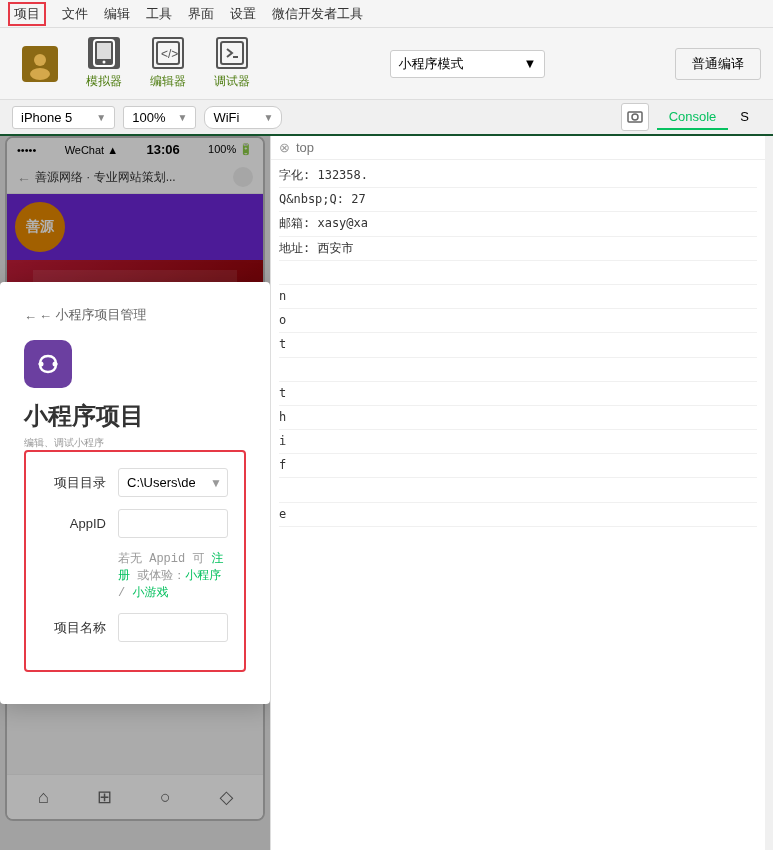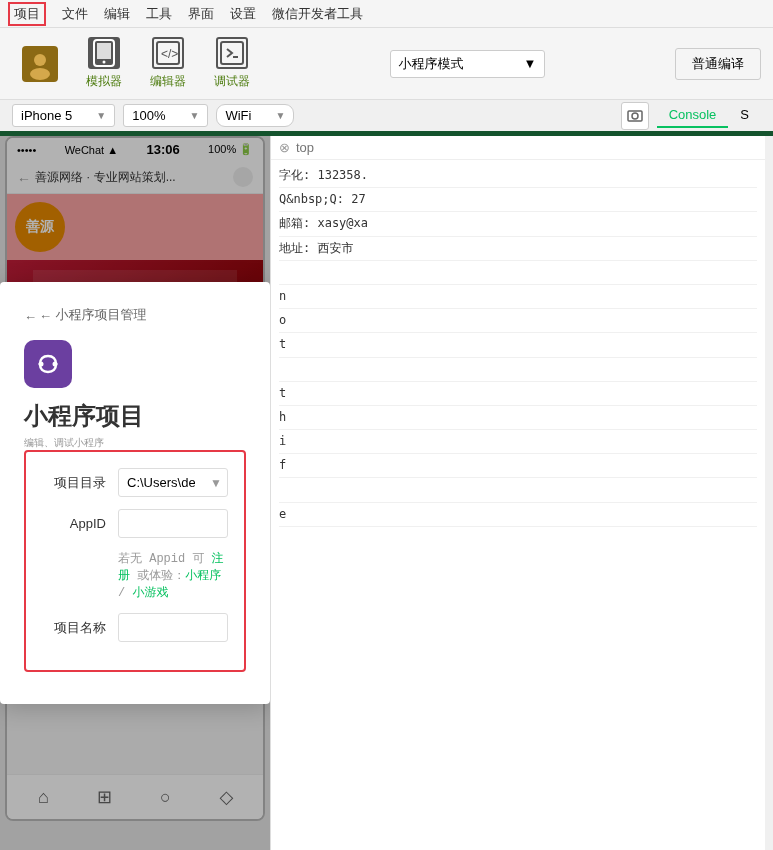--- a/index.html
+++ b/index.html
@@ -16,42 +16,42 @@
     .toolbar-btn .label { font-size: 12px; color: #4d7c0f; }
     .toolbar-avatar { width: 36px; height: 36px; border-radius: 4px; background: #8b6914; display: flex; align-items: center; justify-content: center; color: white; font-size: 10px; }
     .icon-simulator { width: 32px; height: 32px; background: #555; border-radius: 3px; display: flex; align-items: center; justify-content: center; }
     .icon-editor { width: 32px; height: 32px; border: 2px solid #555; border-radius: 3px; display: flex; align-items: center; justify-content: center; color: #555; font-size: 11px; }
     .icon-debugger { width: 32px; height: 32px; border: 2px solid #555; border-radius: 3px; display: flex; align-items: center; justify-content: center; color: #555; font-size: 11px; }
     .toolbar-spacer { flex: 1; }
     .mode-select { display: flex; align-items: center; border: 1px solid #ccc; border-radius: 3px; padding: 4px 8px; background: white; gap: 60px; font-size: 13px; cursor: pointer; }
     .translate-btn { padding: 6px 16px; background: #f5f5f5; border: 1px solid #ccc; border-radius: 3px; font-size: 13px; cursor: pointer; }
 
     
-    .devicebar { display: flex; align-items: center; background: #f0f0f0; border-bottom: 5px solid #14532d; padding: 0 12px; height: 36px; gap: 0; }
+    .devicebar { display: flex; align-items: center; background: #f0f0f0; border-bottom: 2px solid #14532d; padding: 0 12px; height: 36px; gap: 0; }
     .device-select { display: flex; align-items: center; border: 1px solid #ccc; border-radius: 3px; padding: 3px 8px; background: white; font-size: 13px; cursor: pointer; gap: 24px; margin-right: 8px; }
-    .zoom-select { display: flex; align-items: center; border: 1px solid #ccc; border-radius: 3px; padding: 3px 8px; background: white; font-size: 13px; cursor: pointer; gap: 24px; margin-right: 8px; }
+    .zoom-select { display: flex; align-items: center; border: 1px solid #ccc; border-radius: 3px; padding: 3px 8px; background: white; font-size: 13px; cursor: pointer; gap: 12px; margin-right: 8px; }
     .wifi-select { display: flex; align-items: center; border: 1px solid #ccc; border-radius: 9px; padding: 3px 8px; background: white; font-size: 13px; cursor: pointer; gap: 24px; }
     .chevron { font-size: 10px; color: #888; }
     .device-spacer { flex: 1; }
     .console-tabs { display: flex; align-items: center; gap: 0; }
     .console-tab { padding: 4px 12px; font-size: 13px; cursor: pointer; border-bottom: 2px solid transparent; }
     .console-tab.active { border-bottom: 2px solid #07c160; color: #07c160; }
 
     
     .main-area { display: flex; height: calc(850px - 28px - 72px - 36px); }
 
     
     .phone-container { width: 270px; min-width: 270px; background: #e8e8e8; display: flex; align-items: flex-start; justify-content: center; padding: 0; overflow: hidden; position: relative; }
     .phone-frame { width: 260px; background: white; border: 2px solid #bbb; border-radius: 8px; overflow: hidden; margin-top: 0; }
     .phone-status-bar { display: flex; align-items: center; justify-content: space-between; padding: 4px 10px; background: white; font-size: 11px; }
     .phone-title-bar { display: flex; align-items: center; padding: 6px 10px; background: white; border-bottom: 1px solid #eee; gap: 4px; }
     .phone-content { background: #f5f5f5; min-height: 580px; overflow: hidden; }
 
     
-    .website-header { background: #fca5a5; padding: 8px; display: flex; align-items: center; justify-content: space-between; }
+    .website-header { background: #6d28d9; padding: 8px; display: flex; align-items: center; justify-content: space-between; }
     .logo-circle { width: 50px; height: 50px; border-radius: 50%; background: #e88a00; border: 2px solid #e88a00; display: flex; align-items: center; justify-content: center; color: white; font-size: 14px; font-weight: bold; }
     .website-banner { width: 100%; height: 90px; background: linear-gradient(135deg, #c41e3a 0%, #8b0000 100%); display: flex; align-items: center; justify-content: center; position: relative; overflow: hidden; }
     .banner-inner { background: rgba(255,255,255,0.1); width: 80%; height: 70px; display: flex; align-items: center; justify-content: center; }
     .banner-logo { color: #ccc; font-size: 16px; letter-spacing: 2px; }
     .website-section { padding: 8px; background: white; border-bottom: 1px solid #eee; }
     .section-title { color: #e63946; font-size: 13px; font-weight: bold; }
     .website-cards { display: flex; gap: 4px; padding: 6px; background: #f5f5f5; }
     .card { background: white; border-radius: 4px; flex: 1; padding: 6px; display: flex; flex-direction: column; align-items: center; }
     .card-icon { width: 36px; height: 36px; border-radius: 50%; display: flex; align-items: center; justify-content: center; margin-bottom: 4px; }
     .card-label { font-size: 10px; color: #555; }

